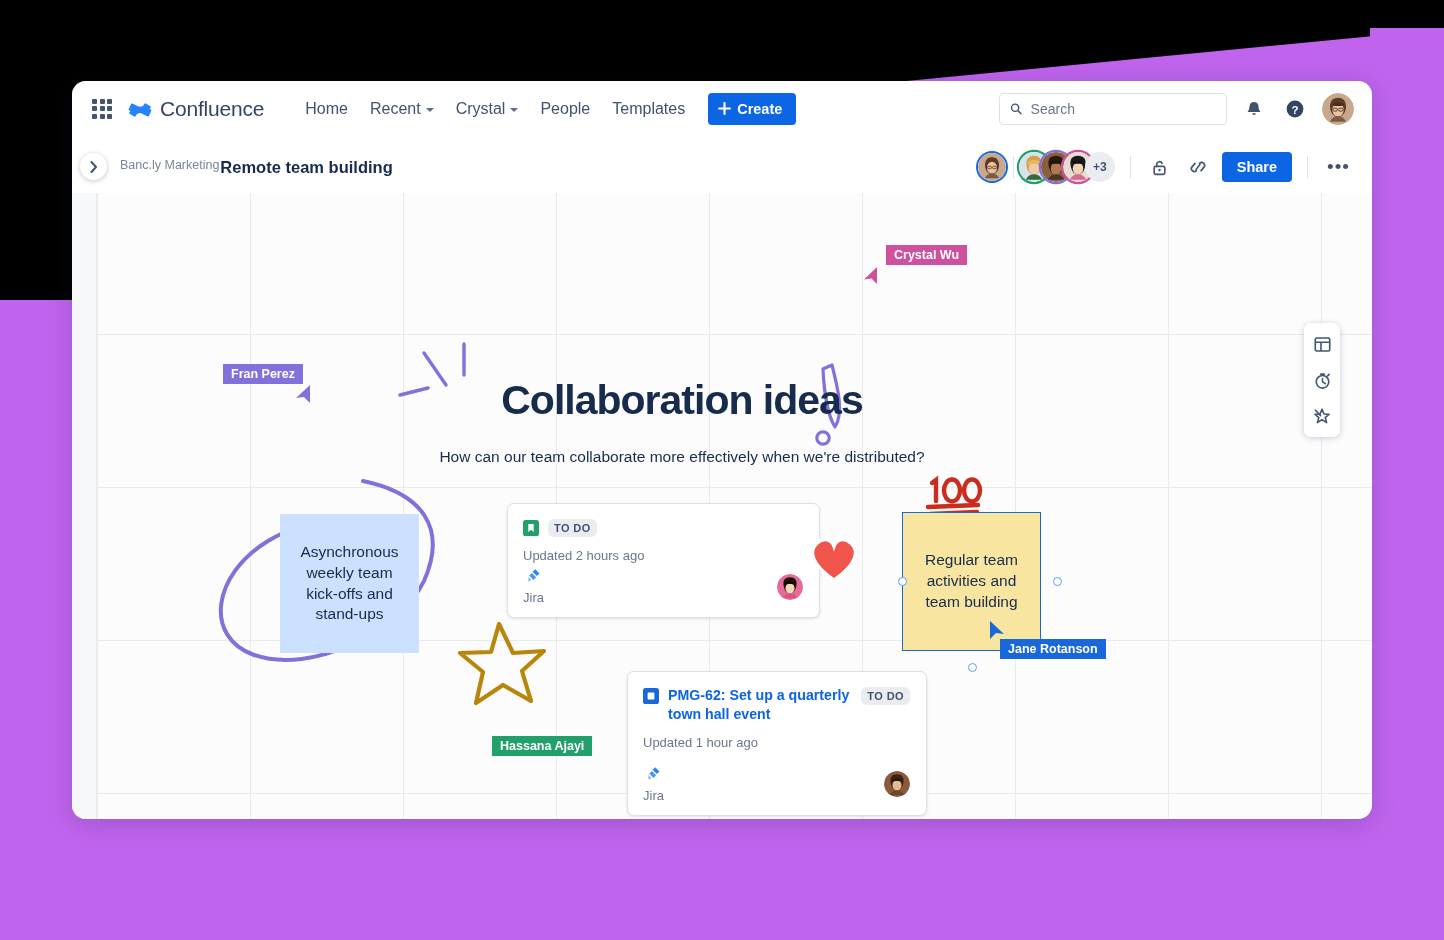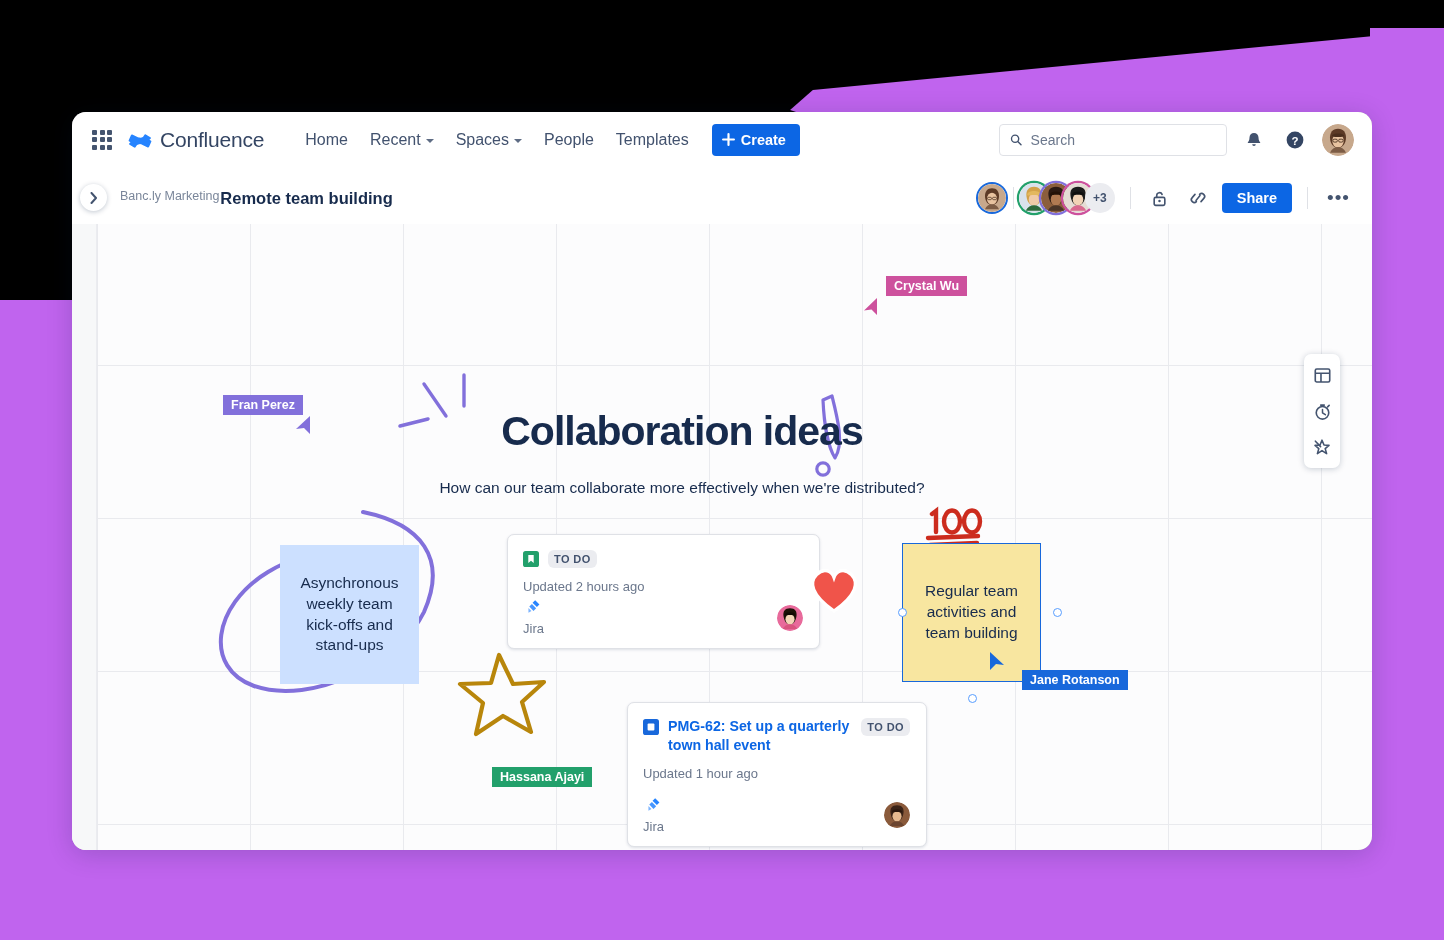--- a/index.html
+++ b/index.html
@@ -21,21 +21,21 @@
     background:#C064EE;
     clip-path: polygon(3.2% 82%, 11% 100%, 100% 100%, 100% 0%, 6.5% 62%);
   }
   #bg-purple-band2 {
     position:absolute; left:1370px; top:28px; width:80px; height:300px;
     background:#C064EE;
   }
 
   
   #app-window {
-    position:absolute; left:72px; top:112px;
+    position:absolute; left:72px; top:81px;
     width:1300px; height:738px;
     background:#a3a3a3;
     border-radius:14px;
     box-shadow:0 4px 26px rgba(9,30,66,.20);
     overflow:hidden;
   }
 
   
   #top-nav {
     height:56px; background:#fff;
@@ -237,21 +237,21 @@
     </div>
 
     <div class="nav-link">
       <span>Home</span>
     </div>
     <div class="nav-link">
       <span>Recent</span>
       <span class="caret"></span>
     </div>
     <div class="nav-link">
-      <span>Spaces</span>
+      <span>Crystal</span>
       <span class="caret"></span>
     </div>
     <div class="nav-link">
       <span>People</span>
     </div>
     <div class="nav-link">
       <span>Templates</span>
     </div>
 
     <button id="create-btn">
@@ -463,21 +463,21 @@
     </div>
 
     <div id="sticky-yellow" class="wb sticky">Regular team activities and team building</div>
     <div class="handle" style="left:826px; top:384px;"></div>
     <div class="handle" style="left:981px; top:384px;"></div>
     <div class="handle" style="left:896px; top:470px;"></div>
 
     <svg class="wb" style="left:916px; top:428px;" width="18" height="20">
       <path d="M2 0 L2 18 L8 12 L16 13 Z" fill="#1868DB"></path>
     </svg>
-    <div class="cursor-label" style="left:928px; top:446px; background:#1868DB;margin-left:22px;">Jane Rotanson</div>
+    <div class="cursor-label" style="left:928px; top:446px; background:#1868DB;">Jane Rotanson</div>
 
     <svg class="wb" style="left:601px; top:530px;" width="18" height="20">
       <path d="M16 0 L16 18 L10 12 L2 13 Z" fill="#22A06B"></path>
     </svg>
     <div class="cursor-label" style="left:420px; top:543px; background:#22A06B;">Hassana Ajayi</div>
 
     <div id="jira-card-2" class="wb jira-card">
       <div class="jc-top">
         <span class="jc-icon">
           <svg viewBox="0 0 16 16" width="16" height="16">

